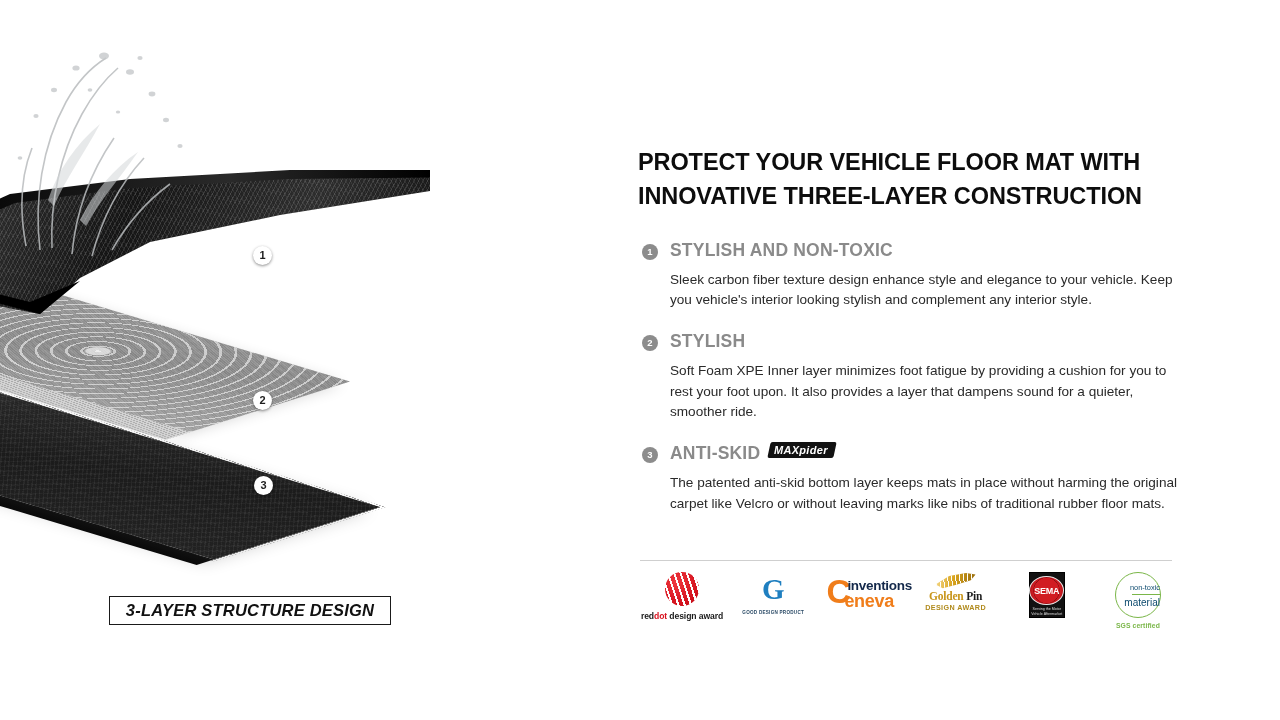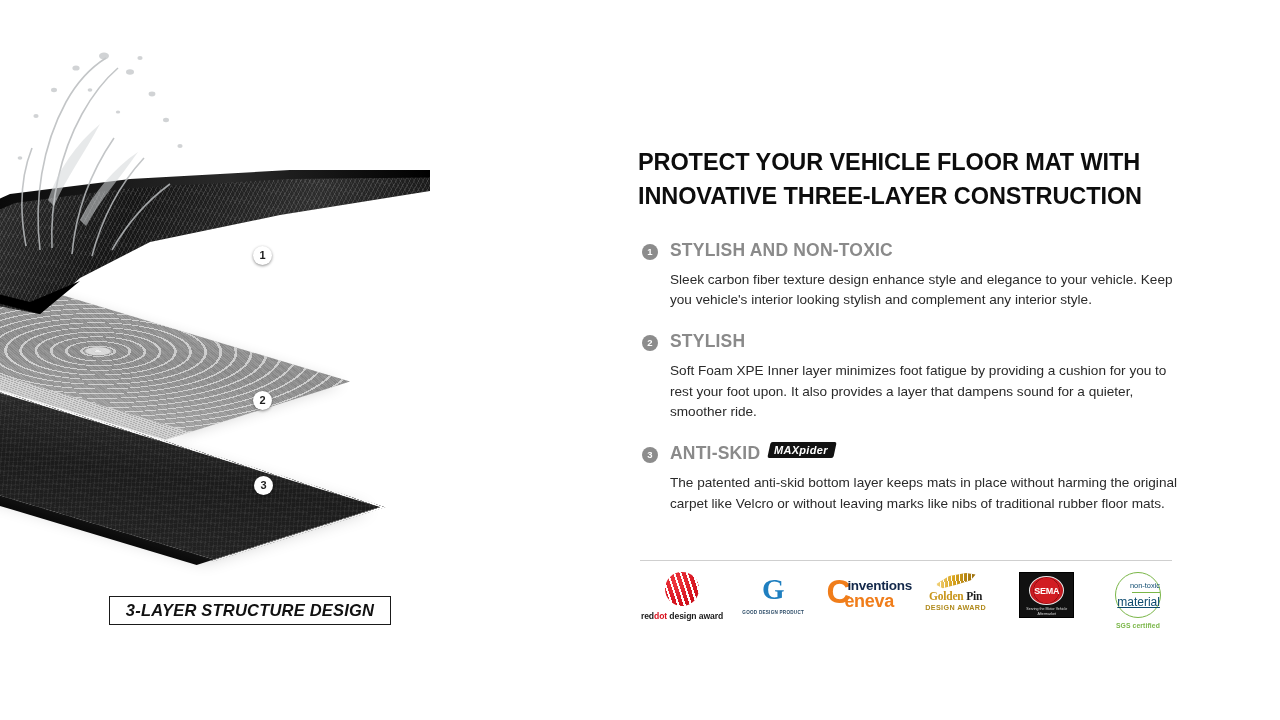--- a/index.html
+++ b/index.html
@@ -210,21 +210,21 @@
       repeating-linear-gradient(86deg, #ffffff 0 1px, rgba(0,0,0,0) 1px 4px),
       linear-gradient(100deg,#f5d98a 0%,#d8a31c 45%,#8f6408 100%);
     clip-path:polygon(0% 72%, 34% 18%, 76% 0%, 100% 10%, 88% 46%, 52% 74%, 18% 96%);
   }
   .gp-name{font-size:11.5px;font-weight:bold;color:#1d1d1d;font-family:"Liberation Serif",serif;letter-spacing:-.2px;}
   .gp-name b{color:#c8951a;}
   .gp-sub{font-size:7.2px;font-weight:bold;color:#b08a1c;letter-spacing:.4px;margin-top:1px;}
 
   
   .sema-box{
-    width:55px;height:46px;margin:2px auto 0;
+    width:36px;height:46px;margin:2px auto 0;
     background:#111;border:1px solid #000;
     display:flex;flex-direction:column;align-items:center;justify-content:flex-start;
     padding-top:3px;box-sizing:border-box;
   }
   .sema-seal{
     width:33px;height:33px;border-radius:50%;
     background:radial-gradient(circle at 50% 50%, #d11c22 0 58%, #8d0d12 60%, #d11c22 64%, #7d0a0f 100%);
     border:1.5px solid #e8e8e8;
     display:flex;align-items:center;justify-content:center;
     color:#fff;font-size:9px;font-weight:bold;letter-spacing:-.3px;
@@ -233,21 +233,21 @@
 
   
   .nt-circle{
     width:44px;height:44px;border-radius:50%;
     border:1.4px solid #7ab648;margin:2px auto 4px;
     display:flex;flex-direction:column;align-items:flex-end;justify-content:center;
     color:#0c4a6e;
   }
   .nt-a{font-size:7.4px;}
   .nt-rule{width:28px;height:1px;background:#7ab648;margin:2px 0;}
-  .nt-b{font-size:12px;text-decoration:underline;}
+  .nt-b{font-size:10px;}
   .nt-sub{font-size:6.8px;font-weight:bold;color:#7ab648;letter-spacing:.1px;}
 </style>
 </head>
 <body>
 
 <div class="page">
 
   <div class="illus">
     <div class="mat-stage">
 

